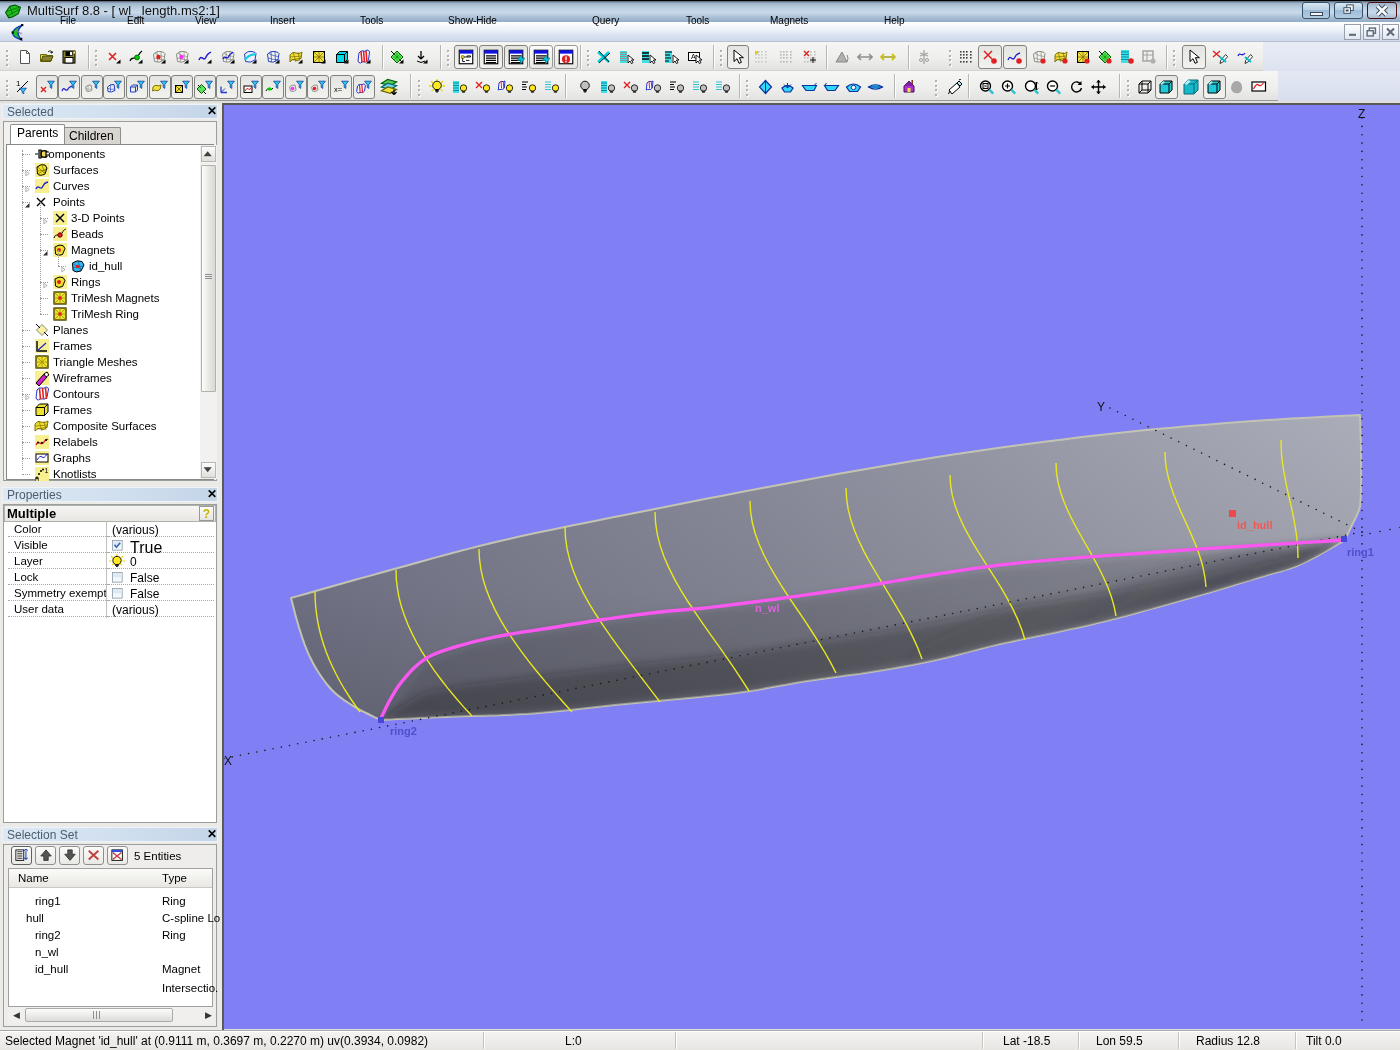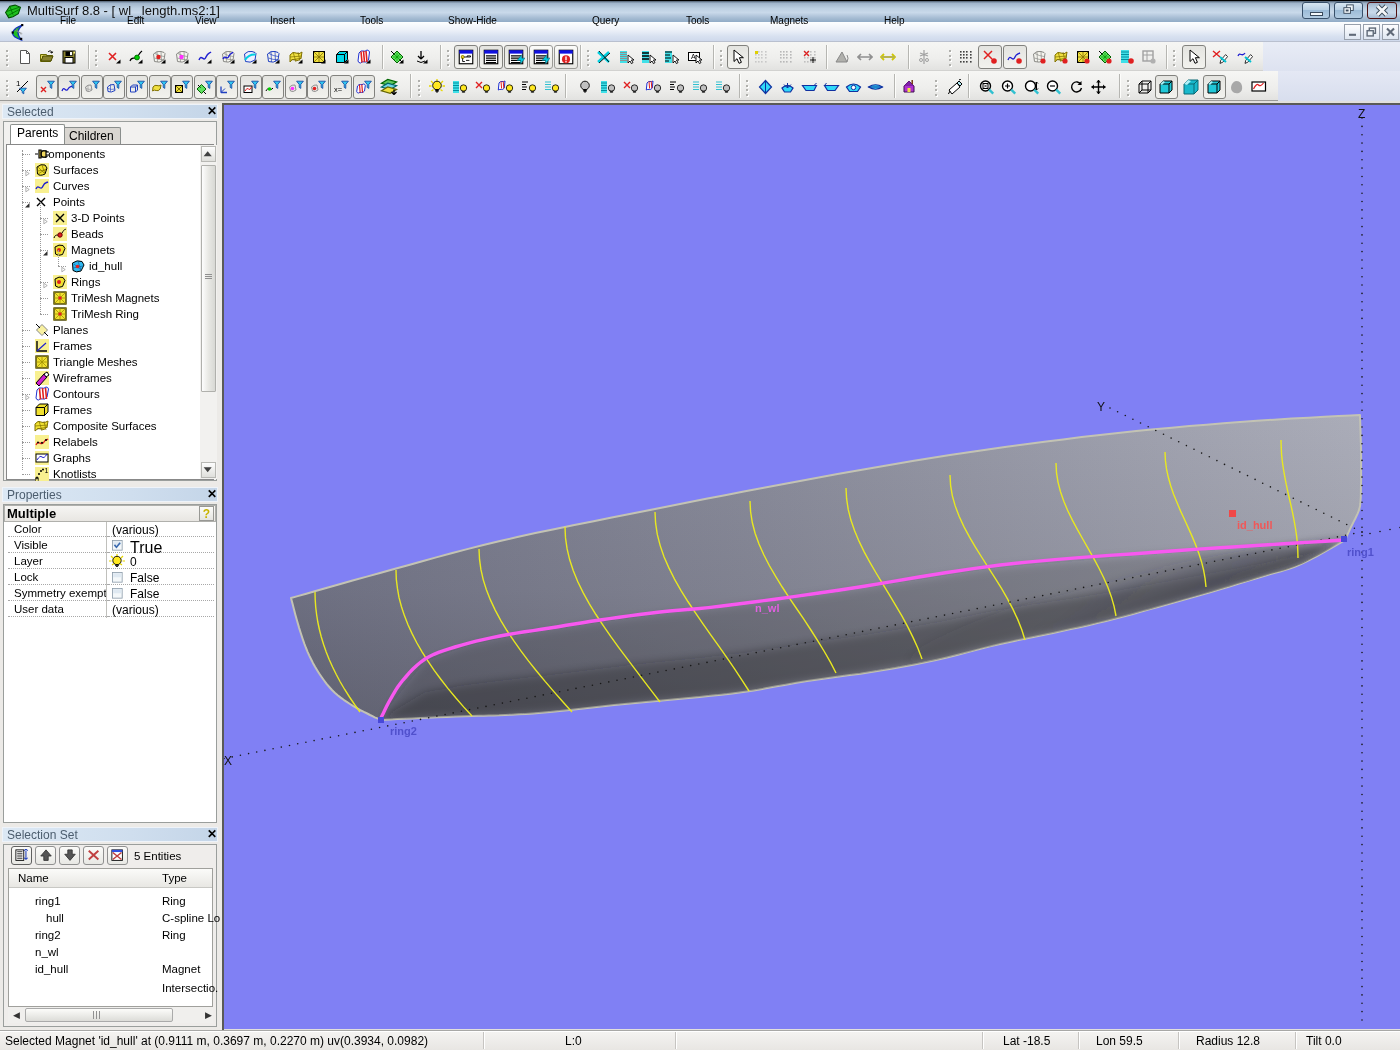--- a/index.html
+++ b/index.html
@@ -1009,21 +1009,21 @@
       <rect x="1" y="1" width="12" height="2.5" fill="#3050e0"></rect>
       <path d="M2 4l10 8M12 4L2 12" stroke="#c04040" stroke-width="1.8"></path>
     </svg></div>
 <div class="treetxt" style="left:134px;top:850px">5 Entities</div>
 <div class="abs" style="left:8px;top:868px;width:205px;height:139px;background:#fff;border:1px solid #a0a09c"></div>
 <div class="abs" style="left:9px;top:869px;width:203px;height:19px;background:linear-gradient(180deg,#fbfbf9,#e8e7e3);border-bottom:1px solid #c8c8c4"></div>
 <div class="treetxt" style="left:18px;top:872px">Name</div>
 <div class="treetxt" style="left:162px;top:872px">Type</div>
 <div class="treetxt" style="left:35px;top:895px">ring1</div>
 <div class="treetxt" style="left:162px;top:895px">Ring</div>
-<div class="treetxt" style="left:46px;top:912px">hull</div>
+<div class="treetxt" style="left:26px;top:912px">hull</div>
 <div class="treetxt" style="left:162px;top:912px">C-spline Lo</div>
 <div class="treetxt" style="left:35px;top:929px">ring2</div>
 <div class="treetxt" style="left:162px;top:929px">Ring</div>
 <div class="treetxt" style="left:35px;top:946px">n_wl</div>
 <div class="treetxt" style="left:162px;top:982px">Intersectio.</div>
 <div class="treetxt" style="left:35px;top:963px">id_hull</div>
 <div class="treetxt" style="left:162px;top:963px">Magnet</div>
 <div class="abs" style="left:8px;top:1007px;width:205px;height:16px;background:#f0efed"></div>
 <div class="abs" style="left:9px;top:1008px;width:15px;height:14px;text-align:center;font-size:9px;color:#333;line-height:14px">◀</div>
 <div class="abs" style="left:205px;top:1008px;width:8px;height:14px;font-size:9px;color:#333;line-height:14px">▶</div>

